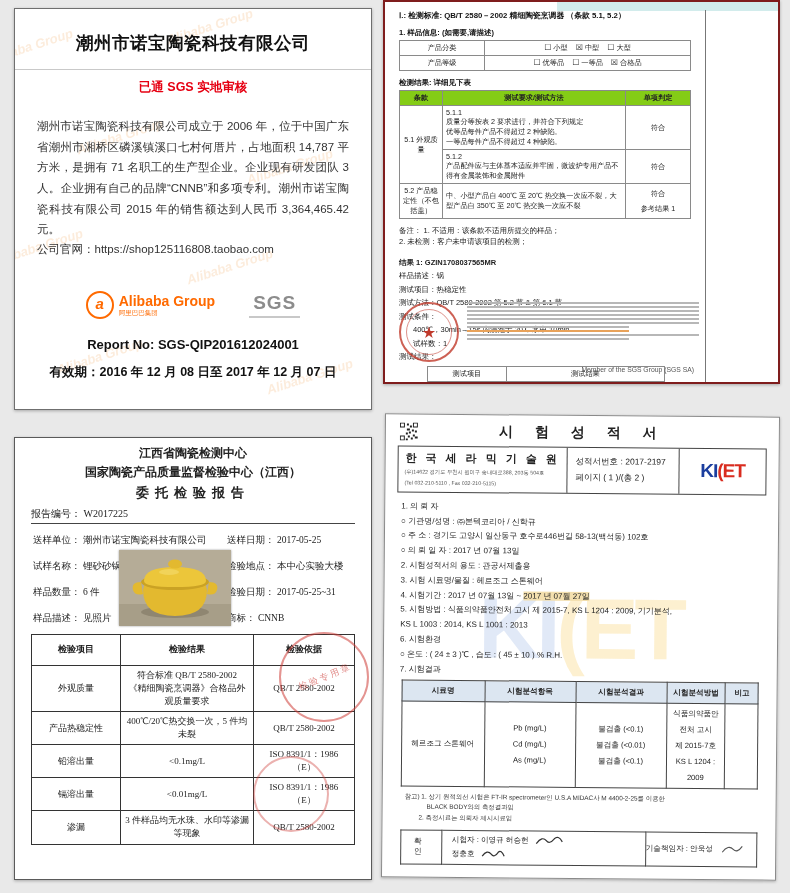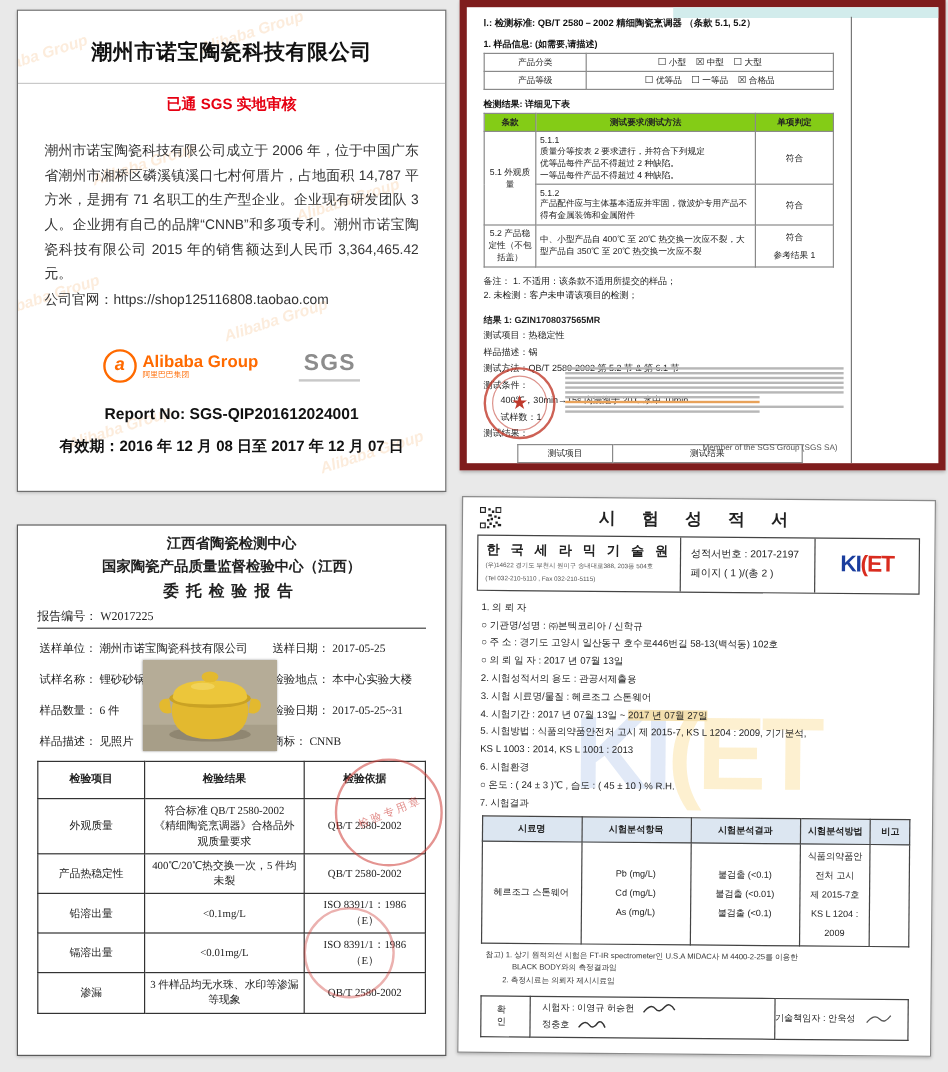--- a/index.html
+++ b/index.html
@@ -28,21 +28,21 @@
             color:#ff6a00;font-weight:bold;font-style:italic;font-size:15px;line-height:22px;text-align:center;}
   .ali-text{line-height:1;}
   .ali-text .t1{font-size:14px;color:#ff6a00;}
   .ali-text .t1 b{color:#ff6a00;}
   .ali-text .t2{font-size:6.5px;color:#ff6a00;margin-top:2px;}
   .sgs-logo{font-size:19px;font-weight:bold;color:#8c8c8c;letter-spacing:1px;border-bottom:2px solid #c8c8c8;padding:0 4px 2px;}
   #doc1 .repno{margin-top:18px;text-align:center;font-size:13px;font-weight:bold;color:#111;}
   #doc1 .valid{margin-top:12px;text-align:center;font-size:12.5px;font-weight:bold;color:#111;}
 
   
-  #doc2{left:383px;top:0;width:393px;height:380px;border:6px solid #7f1d1d;overflow:hidden;font-size:7.5px;}
+  #doc2{left:383px;top:0;width:393px;height:380px;border:2px solid #7f1d1d;overflow:hidden;font-size:7.5px;}
   #doc2 .bluestrip{position:absolute;top:0;left:172px;right:0;height:9px;background:#d2ecec;}
   #doc2 .fold{position:absolute;top:8px;bottom:0;left:320px;width:1px;background:#777;}
   #doc2 .inner{position:relative;padding:8px 0 0 14px;width:298px;}
   #doc2 .std{font-weight:bold;font-size:7.8px;color:#111;}
   #doc2 .lbl{font-weight:bold;margin:7px 0 2px;color:#111;}
   #doc2 table{border-collapse:collapse;width:292px;padding-left:36px;}
   #doc2 td,#doc2 th{border:1px solid #8a8a8a;padding:2px 3px;font-size:7.2px;vertical-align:middle;color:#222;font-weight:normal;}
   #doc2 .samp td:first-child{width:78px;text-align:center;}
   #doc2 .opts{display:flex;gap:8px;justify-content:center;}
   .ckbox{font-size:8px;margin-right:2px;}
@@ -215,22 +215,22 @@
               <div>符合</div>
               <div style="margin-top:5px">参考结果 1</div>
             </td>
       </tr>
     </tbody>
       </table>
     <div class="note pre">备注： 1. 不适用：该条款不适用所提交的样品；
 2. 未检测：客户未申请该项目的检测；</div>
     <div class="res1">
       <div class="b">结果 1: GZIN1708037565MR</div>
+      <div>样品描述：锅</div>
       <div>测试项目：热稳定性</div>
-      <div>样品描述：锅</div>
       <div>测试方法：QB/T 2580-2002 第 5.2 节 &amp; 第 6.1 节</div>
       <div>测试条件：</div>
       <div class="ind">400℃，30min→15s 内浸泡于 20℃ 水中 10min</div>
       <div class="ind">试样数：1</div>
       <div>测试结果：</div>
     </div>
     <table class="rtable">
       <tbody>
           <tr>
         <td>测试项目</td>

